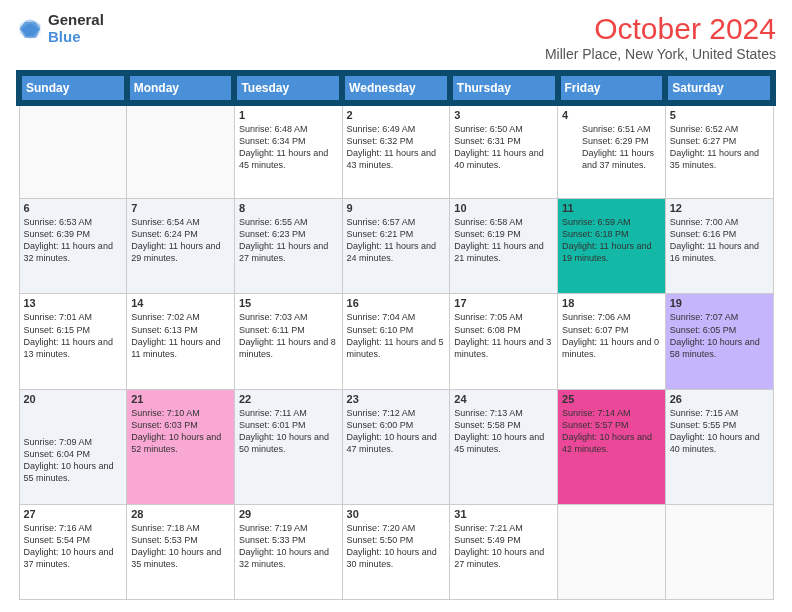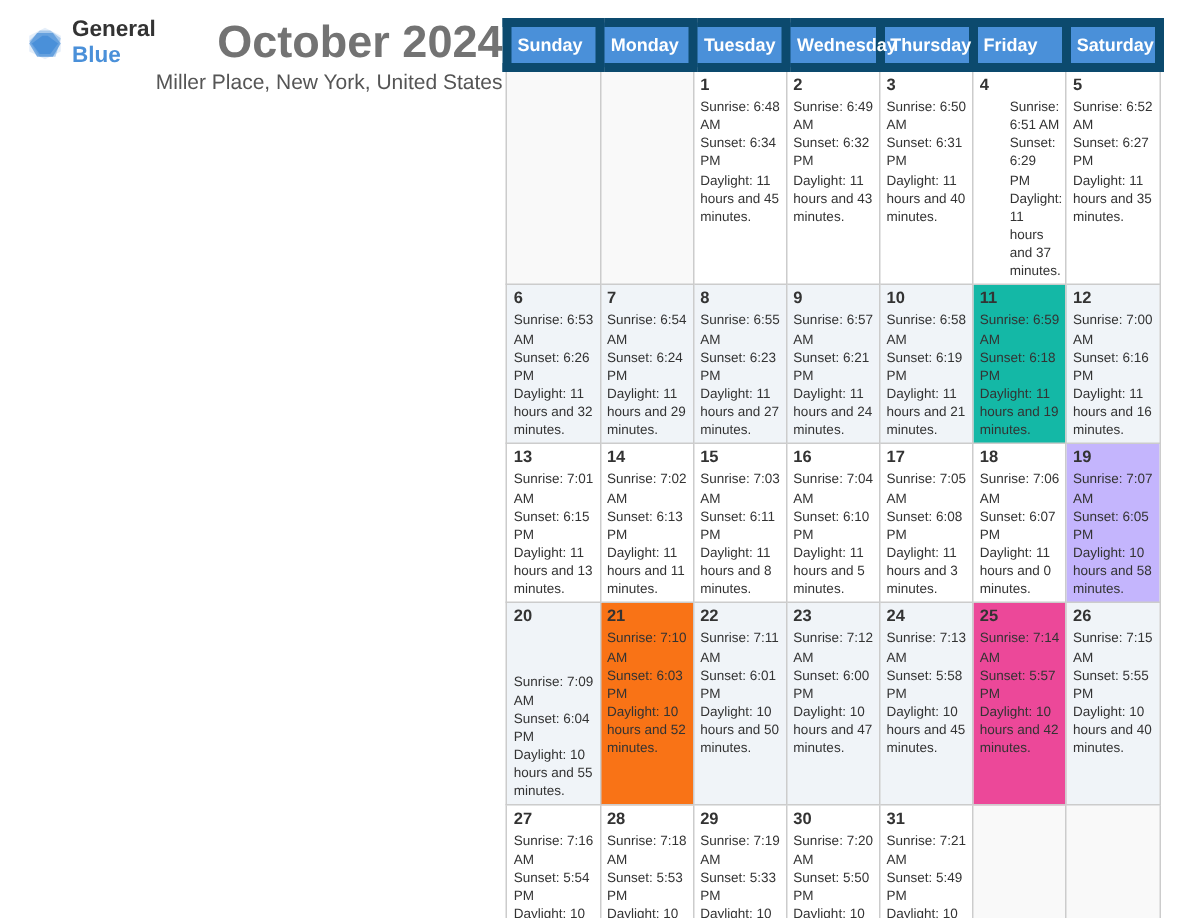--- a/index.html
+++ b/index.html
@@ -8,21 +8,21 @@
       height: 612px;
       font-family: Arial, Helvetica, sans-serif;
       background: #fff;
       overflow: hidden;
     }
     .page {
       width: 792px;
       height: 612px;
       padding: 12px 16px 12px 16px;
       display: flex;
-      flex-direction: row;
+      flex-direction: column;
       justify-content: center;
     }
     .header {
       display: flex;
       justify-content: space-between;
       align-items: flex-start;
       margin-bottom: 8px;
     }
     .logo {
       display: flex;
@@ -46,22 +46,22 @@
     }
     .logo-icon {
       width: 28px;
       height: 28px;
     }
     .title-block {
       text-align: right;
     }
     .title-block .month-year {
       font-size: 30px;
-      font-weight: bold;
-      color: #737373;
+      font-weight: normal;
+      color: #ef4444;
     }
     .title-block .location {
       font-size: 14px;
       color: #555;
     }
     .calendar {
       flex: 1;
       border: 1px solid #ccc;
       border-collapse: collapse;
       width: 100%;
@@ -170,21 +170,21 @@
             <span class="day-number">5</span>
             <div class="day-info" style="white-space: pre-line;">Sunrise: 6:52 AM
 Sunset: 6:27 PM
 Daylight: 11 hours and 35 minutes.</div>
           </td>
         </tr>
         <tr>
           <td style="background: rgb(240, 244, 248);">
             <span class="day-number">6</span>
             <div class="day-info" style="white-space: pre-line;">Sunrise: 6:53 AM
-Sunset: 6:26 PM
+Sunset: 6:39 PM
 Daylight: 11 hours and 32 minutes.</div>
           </td>
           <td style="background: rgb(240, 244, 248);">
             <span class="day-number">7</span>
             <div class="day-info" style="white-space: pre-line;">Sunrise: 6:54 AM
 Sunset: 6:24 PM
 Daylight: 11 hours and 29 minutes.</div>
           </td>
           <td style="background: rgb(240, 244, 248);">
             <span class="day-number">8</span>
@@ -261,21 +261,21 @@
 Daylight: 10 hours and 58 minutes.</div>
           </td>
         </tr>
         <tr>
           <td style="background: rgb(240, 244, 248);">
             <span class="day-number">20</span>
             <div class="day-info" style="white-space: pre-line; margin-top: 31px;">Sunrise: 7:09 AM
 Sunset: 6:04 PM
 Daylight: 10 hours and 55 minutes.</div>
           </td>
-          <td style="background: #f97316;">
+          <td style="background: #f9a8d4;">
             <span class="day-number">21</span>
             <div class="day-info" style="white-space: pre-line;">Sunrise: 7:10 AM
 Sunset: 6:03 PM
 Daylight: 10 hours and 52 minutes.</div>
           </td>
           <td style="background: rgb(240, 244, 248);">
             <span class="day-number">22</span>
             <div class="day-info" style="white-space: pre-line;">Sunrise: 7:11 AM
 Sunset: 6:01 PM
 Daylight: 10 hours and 50 minutes.</div>

